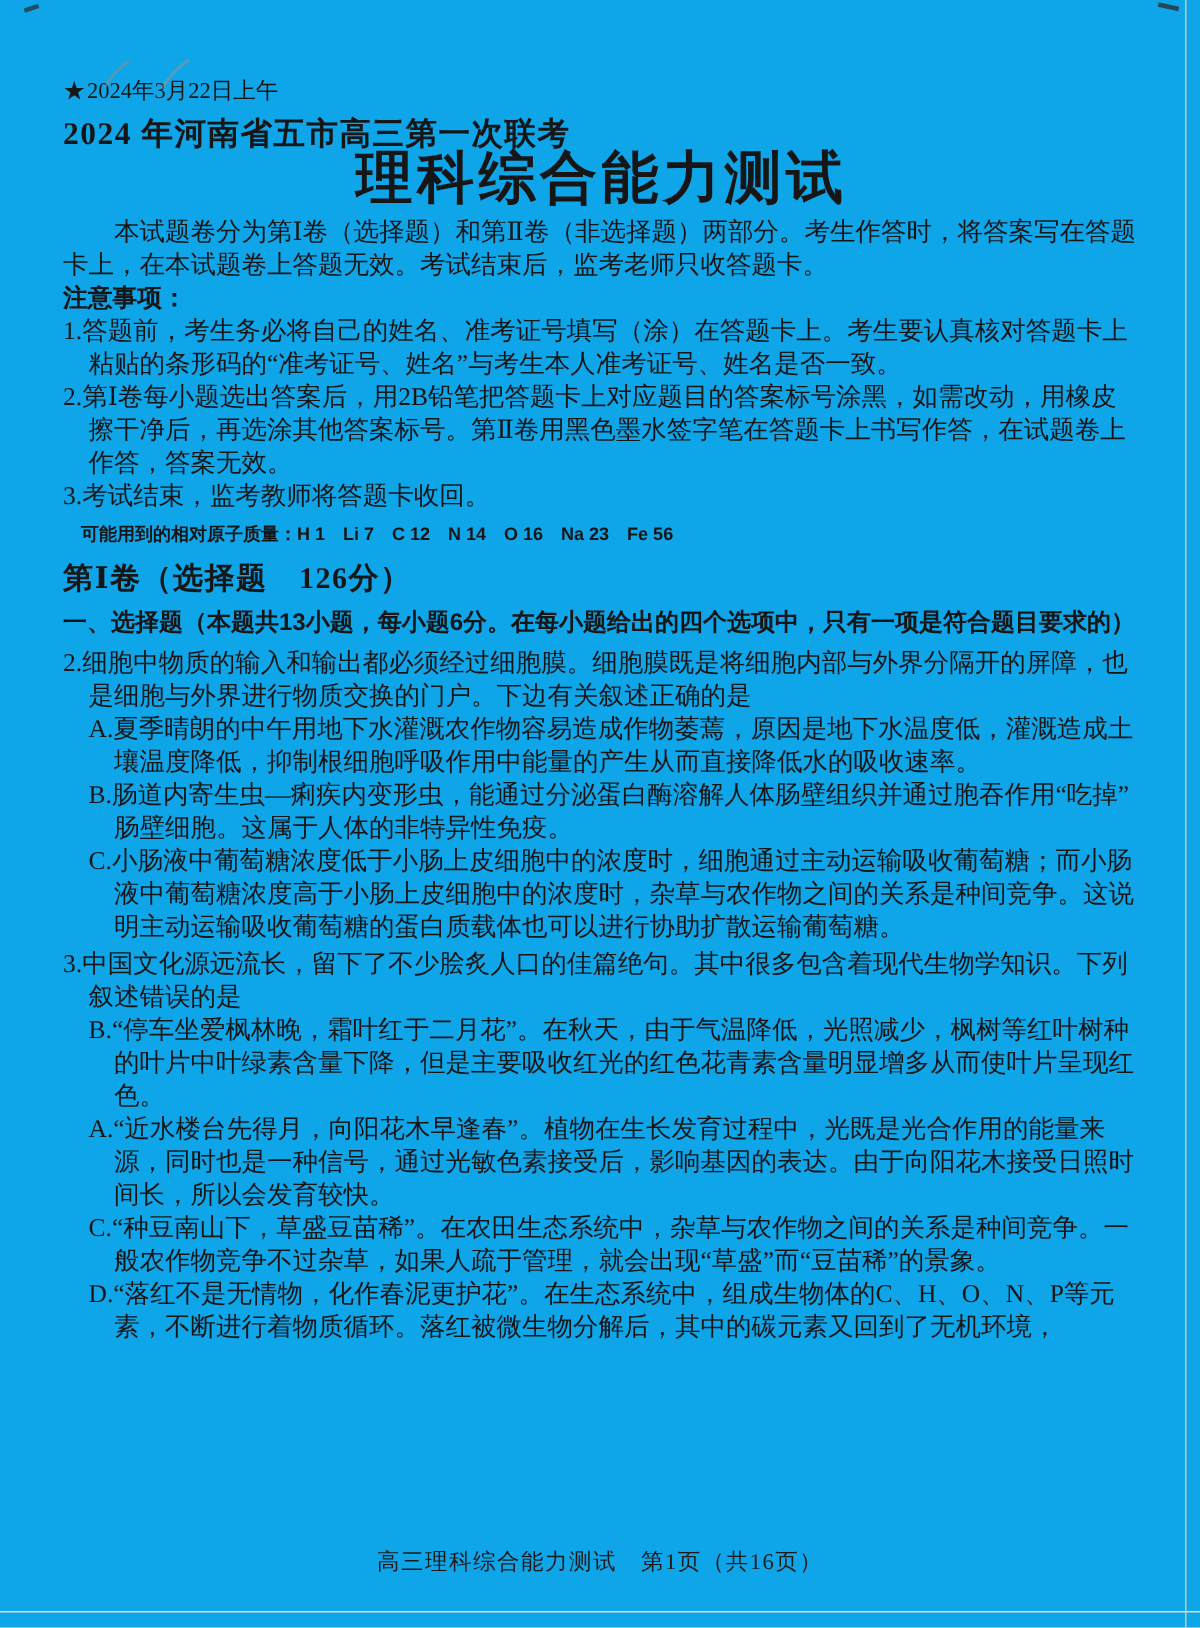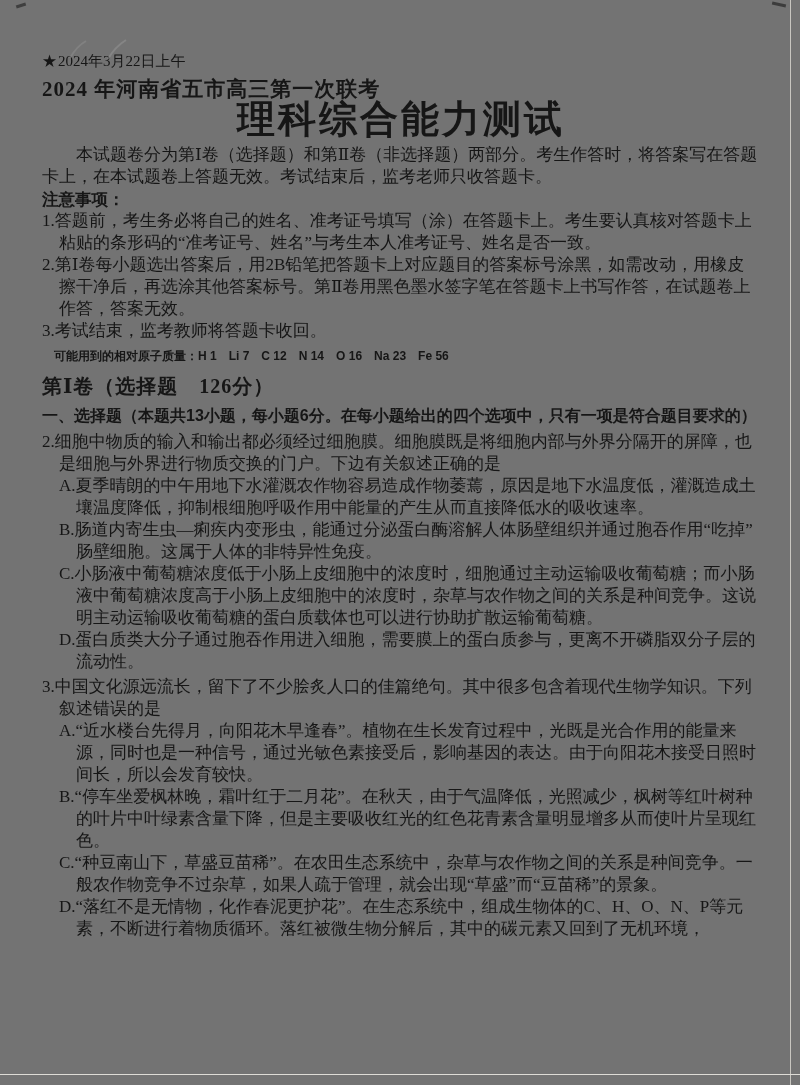--- a/index.html
+++ b/index.html
@@ -1,20 +1,20 @@
 <!DOCTYPE html>
 <html lang="zh"><head>
 <meta charset="utf-8">
 <style>
   html,body { margin:0; padding:0; background:#e9e8e4; }
   .page {
     position:relative;
     width:800px; height:1085px;
     margin:0 auto;
-    background:#737373;
+    background:#0ea5e9;
     color:#161616;
     font-family:"Liberation Serif","DejaVu Serif",serif;
     font-size:17px;
     line-height:22px;
     box-sizing:border-box;
     padding:50px 40px 0 42px;
     overflow:hidden;
   }
   .date-line { font-size:15px; margin-bottom:6px; }
   .star { margin-right:1px; }
@@ -108,25 +108,25 @@
   <div class="atomic">可能用到的相对原子质量：H 1　Li 7　C 12　N 14　O 16　Na 23　Fe 56</div>
 
   <div class="section-title">第Ⅰ卷（选择题　126分）</div>
   <div class="instruction">一、选择题（本题共13小题，每小题6分。在每小题给出的四个选项中，只有一项是符合题目要求的）</div>
 
   <div class="question">
     <div class="stem">2.细胞中物质的输入和输出都必须经过细胞膜。细胞膜既是将细胞内部与外界分隔开的屏障，也是细胞与外界进行物质交换的门户。下边有关叙述正确的是</div>
     <div class="option">A.夏季晴朗的中午用地下水灌溉农作物容易造成作物萎蔫，原因是地下水温度低，灌溉造成土壤温度降低，抑制根细胞呼吸作用中能量的产生从而直接降低水的吸收速率。</div>
     <div class="option">B.肠道内寄生虫—痢疾内变形虫，能通过分泌蛋白酶溶解人体肠壁组织并通过胞吞作用“吃掉”肠壁细胞。这属于人体的非特异性免疫。</div>
     <div class="option">C.小肠液中葡萄糖浓度低于小肠上皮细胞中的浓度时，细胞通过主动运输吸收葡萄糖；而小肠液中葡萄糖浓度高于小肠上皮细胞中的浓度时，杂草与农作物之间的关系是种间竞争。这说明主动运输吸收葡萄糖的蛋白质载体也可以进行协助扩散运输葡萄糖。</div>
-    <div class="option">D.蛋白质类大分子通过胞吞作用进入细胞，需要膜上的蛋白质参与，更离不开磷脂双分子层的流动性。</div>
   </div>
 
   <div class="question">
     <div class="stem">3.中国文化源远流长，留下了不少脍炙人口的佳篇绝句。其中很多包含着现代生物学知识。下列叙述错误的是</div>
+    <div class="option">B.“停车坐爱枫林晚，霜叶红于二月花”。在秋天，由于气温降低，光照减少，枫树等红叶树种的叶片中叶绿素含量下降，但是主要吸收红光的红色花青素含量明显增多从而使叶片呈现红色。</div>
     <div class="option">A.“近水楼台先得月，向阳花木早逢春”。植物在生长发育过程中，光既是光合作用的能量来源，同时也是一种信号，通过光敏色素接受后，影响基因的表达。由于向阳花木接受日照时间长，所以会发育较快。</div>
-    <div class="option">B.“停车坐爱枫林晚，霜叶红于二月花”。在秋天，由于气温降低，光照减少，枫树等红叶树种的叶片中叶绿素含量下降，但是主要吸收红光的红色花青素含量明显增多从而使叶片呈现红色。</div>
     <div class="option">C.“种豆南山下，草盛豆苗稀”。在农田生态系统中，杂草与农作物之间的关系是种间竞争。一般农作物竞争不过杂草，如果人疏于管理，就会出现“草盛”而“豆苗稀”的景象。</div>
     <div class="option">D.“落红不是无情物，化作春泥更护花”。在生态系统中，组成生物体的C、H、O、N、P等元素，不断进行着物质循环。落红被微生物分解后，其中的碳元素又回到了无机环境，</div>
   </div>
 
+  <div class="footer">高三理科综合能力测试　第1页（共16页）</div>
 
 </div>
 
 </body></html>

